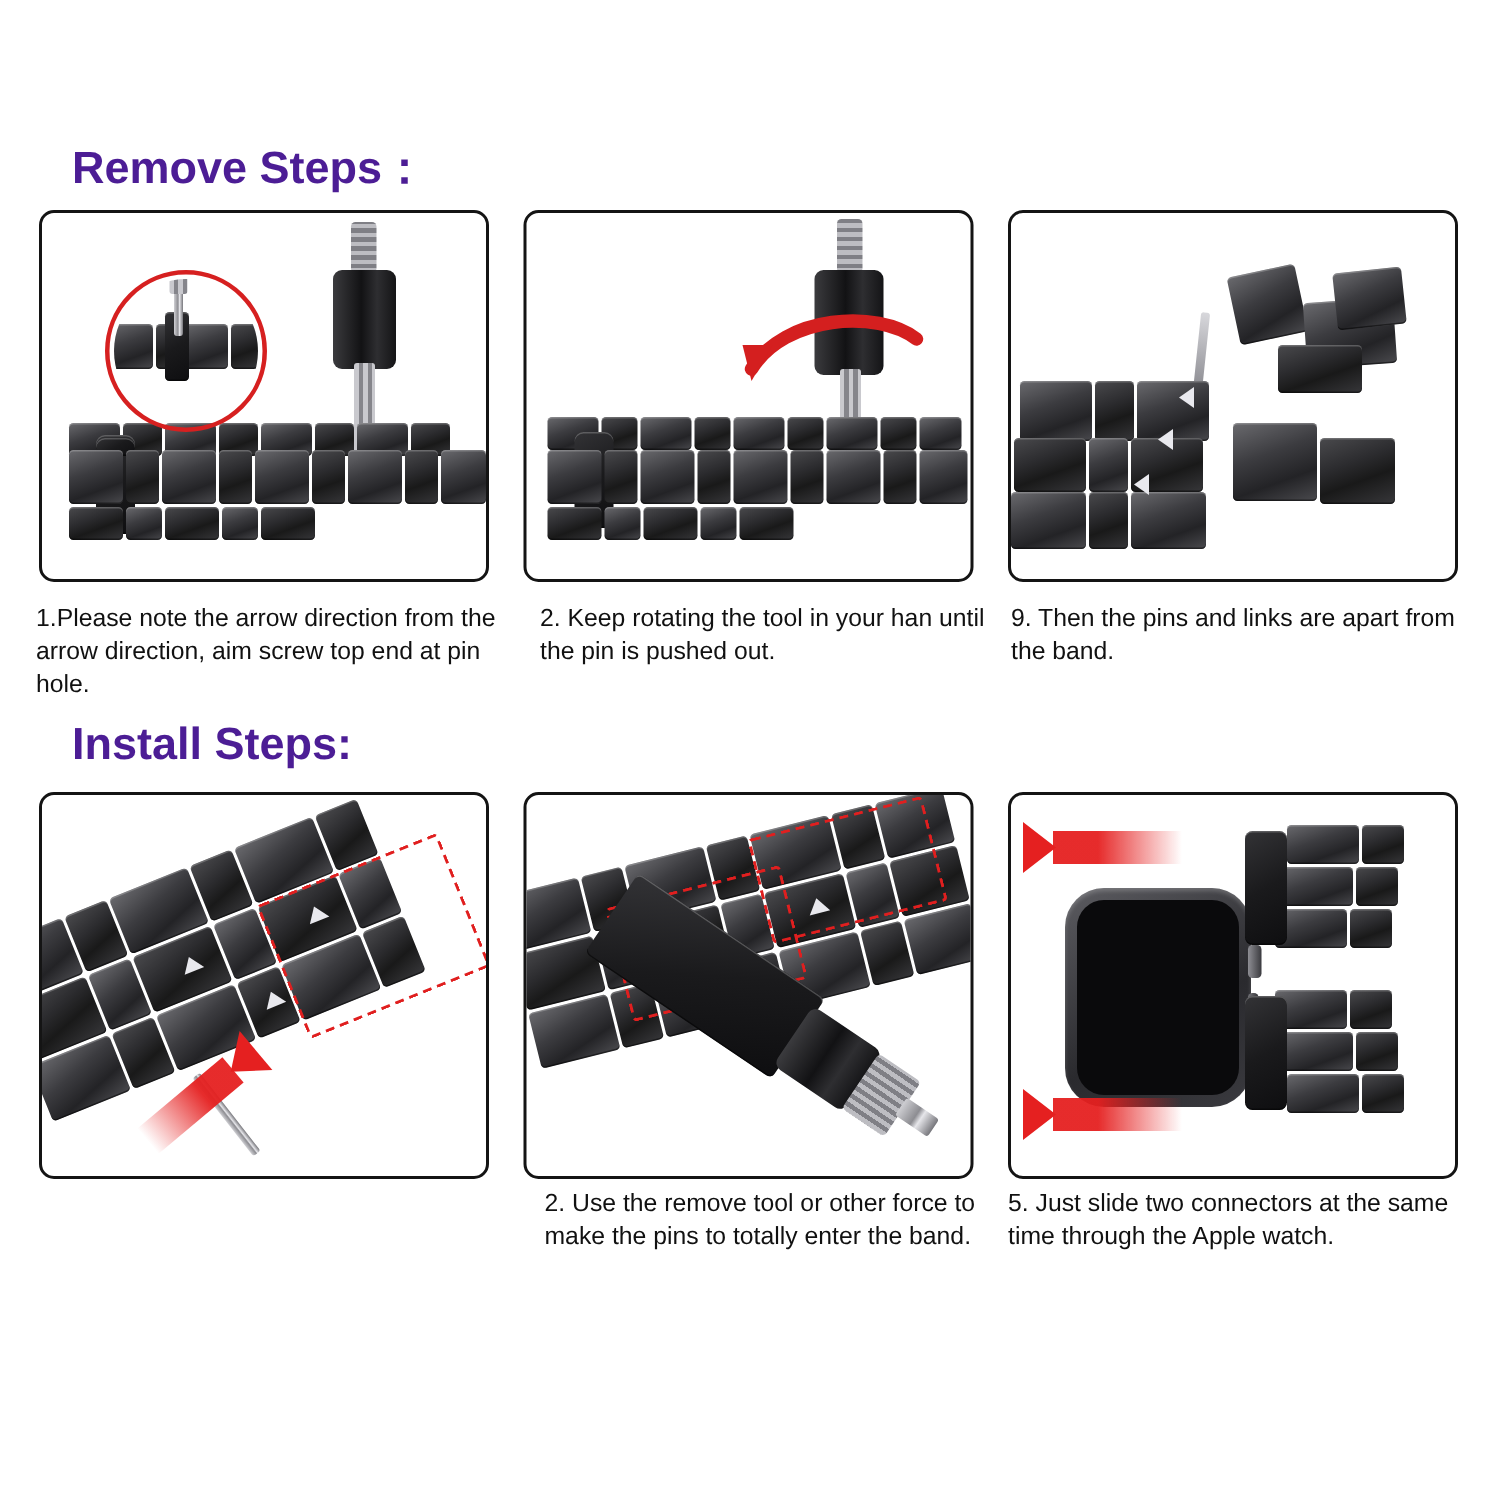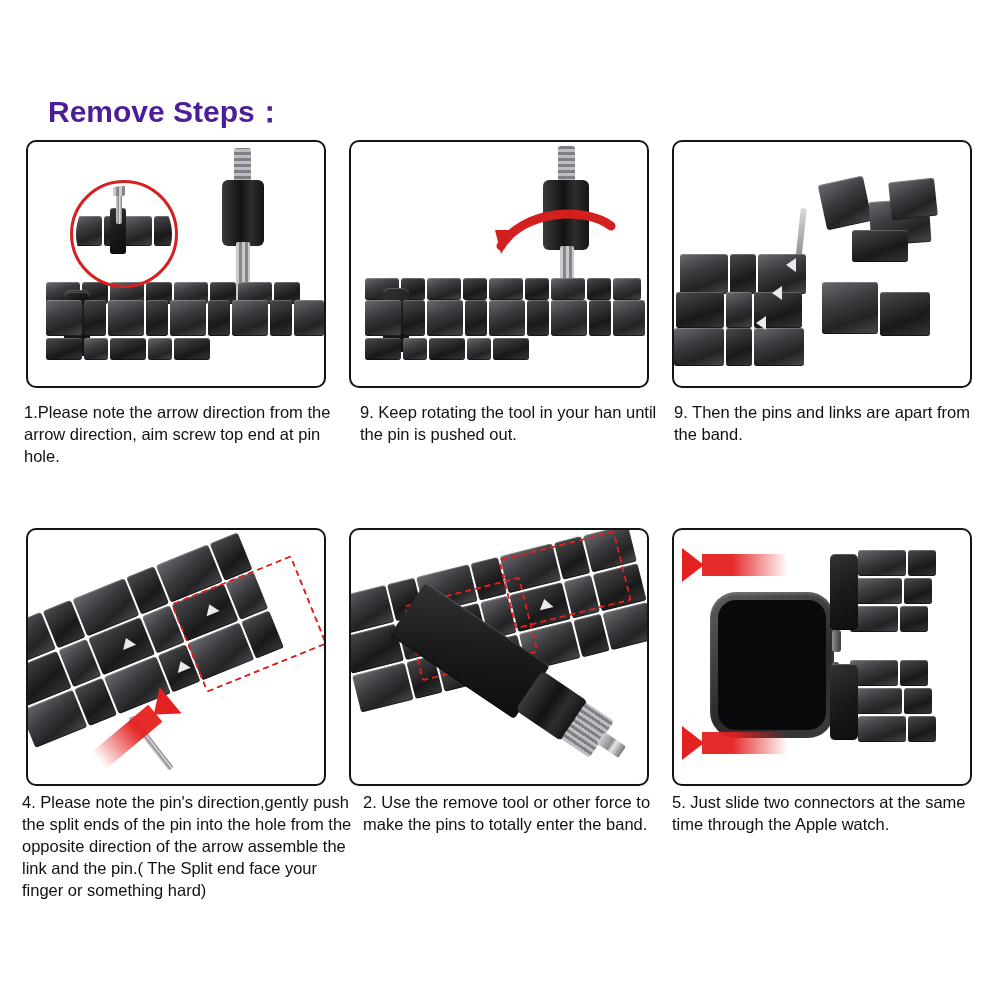--- a/index.html
+++ b/index.html
@@ -299,23 +299,24 @@
       <div class="link lite" style="left:148px;top:140px;width:56px;height:52px;"></div>
       <div class="link" style="left:206px;top:150px;width:50px;height:44px;"></div>
 
       <div class="tri-small" style="left:80px;top:176px;transform:rotate(90deg);"></div>
       <div class="tri-small" style="left:96px;top:146px;transform:rotate(90deg);"></div>
       <div class="tri-small" style="left:110px;top:118px;transform:rotate(90deg);"></div>
     </div>
   </div>
 
   <div class="caption c-r1" id="c1">1.Please note the arrow direction from the arrow direction, aim screw top end at pin hole.</div>
-  <div class="caption c-r1" id="c2">9. Keep rotating the tool in your han until the pin is pushed out.</div>
+  <div class="caption c-r1" id="c2">2. Keep rotating the tool in your han until the pin is pushed out.</div>
   <div class="caption c-r1" id="c3">9. Then the pins and links are apart from the band.</div>
 
+  <div class="section-title" id="install-title">Install Steps:</div>
 
   <div class="panel panel-r2" id="p4">
     <div class="ill">
       <div style="position:absolute;left:-24px;top:-10px;width:360px;height:230px;transform:rotate(-22deg);">
         <div class="band-row" style="left:0;top:40px;">
           <div class="link lite" style="left:0;top:0;width:56px;height:40px;"></div>
           <div class="link" style="left:58px;top:0;width:30px;height:40px;"></div>
           <div class="link lite" style="left:90px;top:0;width:56px;height:40px;"></div>
           <div class="link" style="left:148px;top:0;width:30px;height:40px;"></div>
           <div class="link lite" style="left:180px;top:0;width:56px;height:40px;"></div>
@@ -421,18 +422,17 @@
         <div class="link lite" style="left:16px;top:56px;width:48px;height:26px;"></div>
         <div class="link" style="left:66px;top:56px;width:28px;height:26px;"></div>
         <div class="link dark" style="left:-12px;top:4px;width:28px;height:76px;border-radius:5px;"></div>
       </div>
 
       <div class="grad-arrow" style="left:28px;top:24px;width:86px;transform:scaleX(-1);"></div>
       <div class="grad-arrow" style="left:28px;top:202px;width:86px;transform:scaleX(-1);"></div>
     </div>
   </div>
 
-  <div class="caption c-r2" id="c4" style="width:330px;">4. Please note the pin's direction,gently push the split ends of the pin into the hole from the opposite direction  of the arrow assemble the link and the pin.( The Split end face your finger or something hard)</div>
   <div class="caption c-r2" id="c5">2. Use the remove tool or other force to make the pins to totally enter the band.</div>
   <div class="caption c-r2" id="c6">5.  Just slide two connectors at the same time through the Apple watch.</div>
 
 
 </div>
 
 </body></html>

